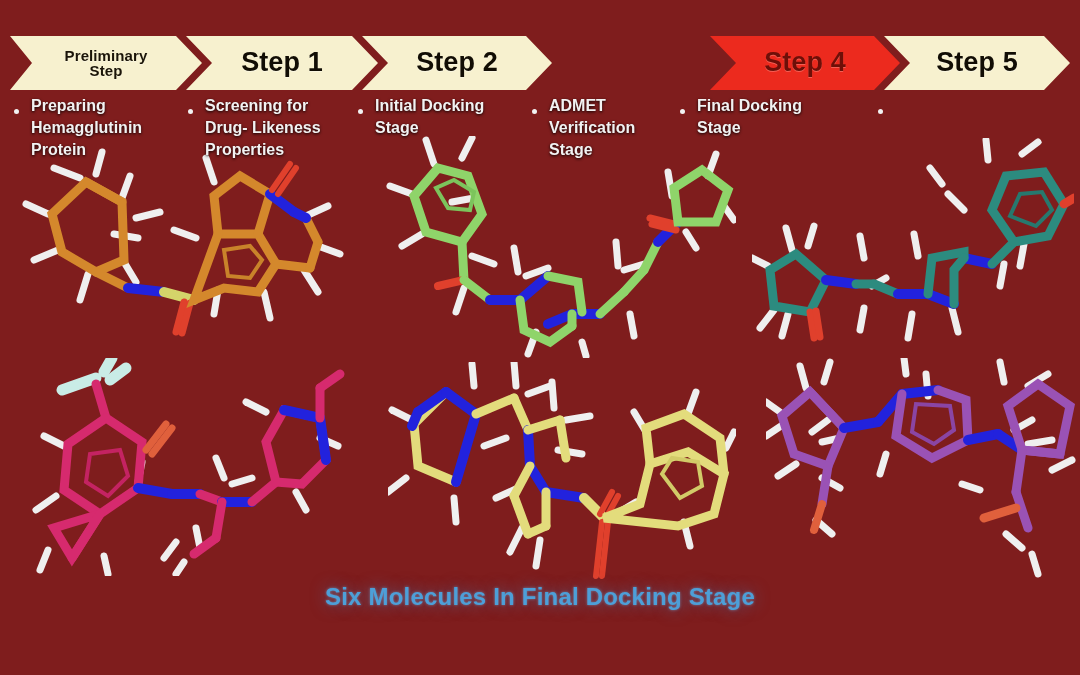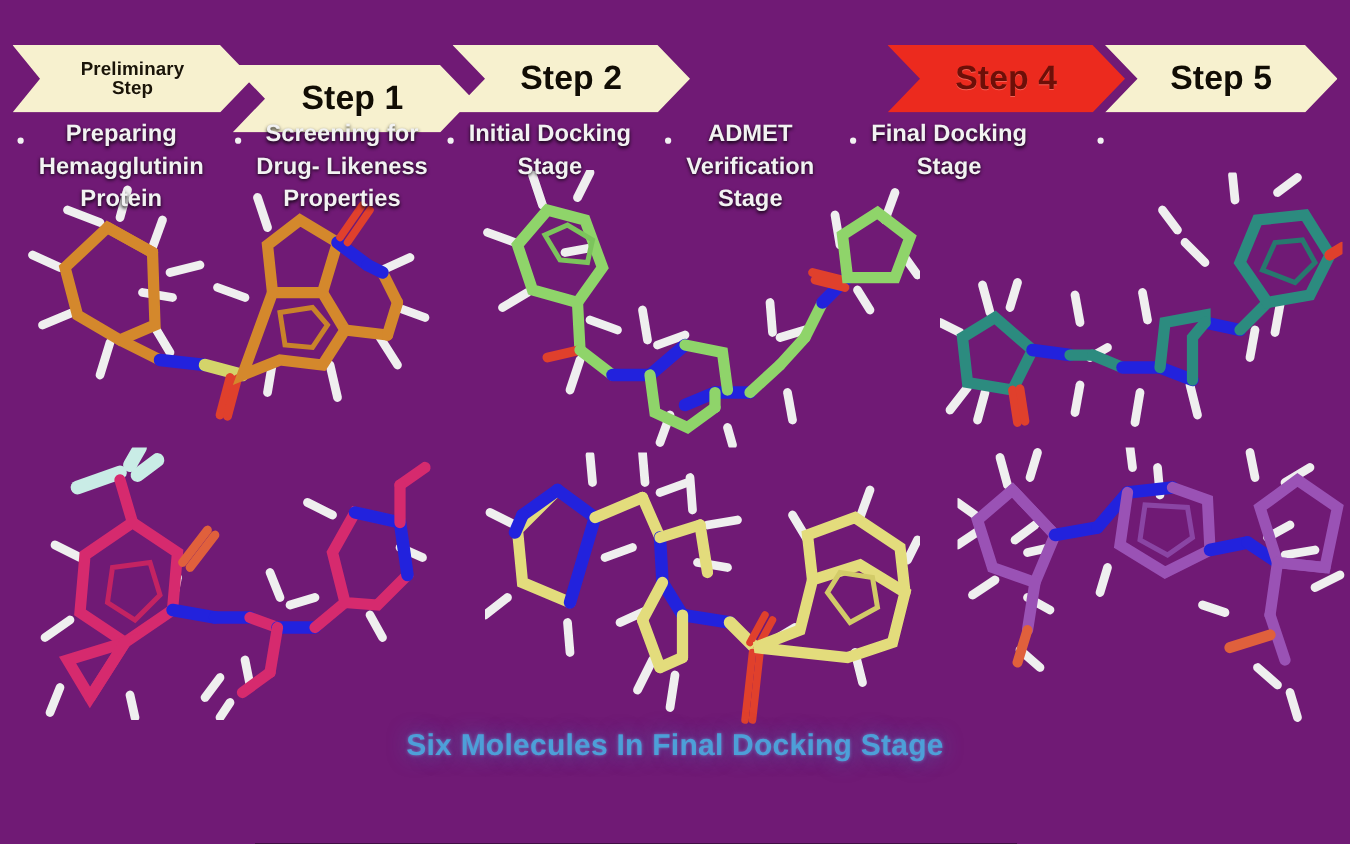--- a/index.html
+++ b/index.html
@@ -4,21 +4,21 @@
 <title>Drug Docking Workflow Slide</title>
 <style>
   html,body{margin:0;padding:0;background:#000;}
   body{
     font-family:"Liberation Sans", sans-serif;
     -webkit-font-smoothing:antialiased;
   }
   #slide{
     position:relative;
     width:1080px;height:675px;
-    background:#701a75;
+    background:#7f1d1d;
     overflow:hidden;
   }
 
   
   #banner{
     position:absolute;left:0;top:36px;
     width:1080px;height:54px;
   }
   .chev{
     position:absolute;
@@ -44,26 +44,25 @@
 
   .chev-label.small{ font-size:15px; color:#1b1508; }
   .chev-label.big  { font-size:27px; color:#110d04; }
   .chev-label.big.onred{ color:#6e0f08; text-shadow:0 1px 0 rgba(255,160,150,.45); }
 
   
   .bullet{
     position:absolute;
     top:95px;
     color:#f2f2f2;
-    font-size:19px;
+    font-size:16px;
     font-weight:bold;
     line-height:1.38;
     text-shadow:0 1px 3px rgba(0,0,0,.95);
     z-index:6;
-    text-align:center;
   }
   .bullet .dot{
     display:inline-block;
     width:5px;height:5px;border-radius:50%;
     background:#f2f2f2;
     vertical-align:middle;
     margin-right:6px;margin-bottom:3px;
   }
   .bullet .btxt{ display:inline; white-space:pre-line; vertical-align:top;}
   .bullet .inner{ display:flex; gap:6px; align-items:flex-start;}
@@ -93,21 +92,21 @@
 
 <div id="slide">
 
   <div id="banner">
 
     <div class="chev chev-cream clip-first" style="left:10px;width:192px;">
       <span class="chev-label small">Preliminary
 Step</span>
     </div>
 
-    <div class="chev chev-cream clip-mid" style="left:186px;width:192px;margin-top:16px;">
+    <div class="chev chev-cream clip-mid" style="left:186px;width:192px;">
       <span class="chev-label big">Step 1</span>
     </div>
 
     <div class="chev chev-cream clip-mid" style="left:362px;width:190px;">
       <span class="chev-label big">Step 2</span>
     </div>
 
 
     <div class="chev chev-red clip-mid" style="left:710px;width:190px;">
       <span class="chev-label big onred">Step 4</span>

